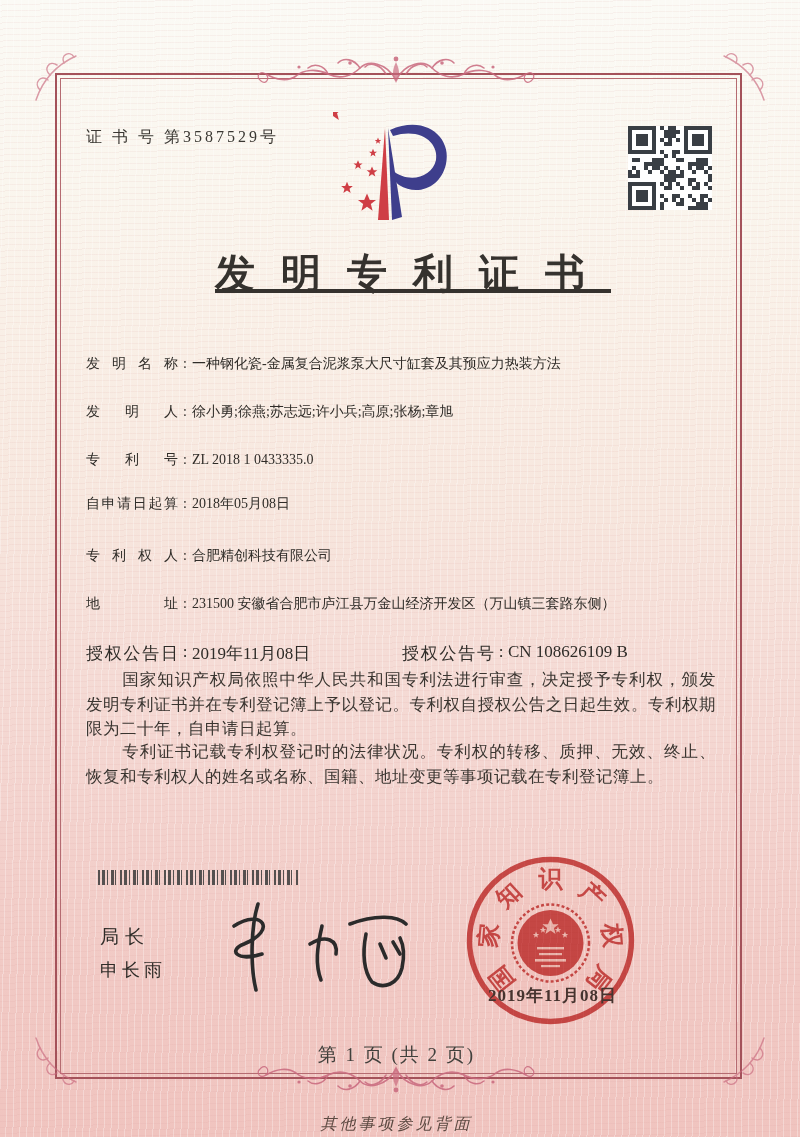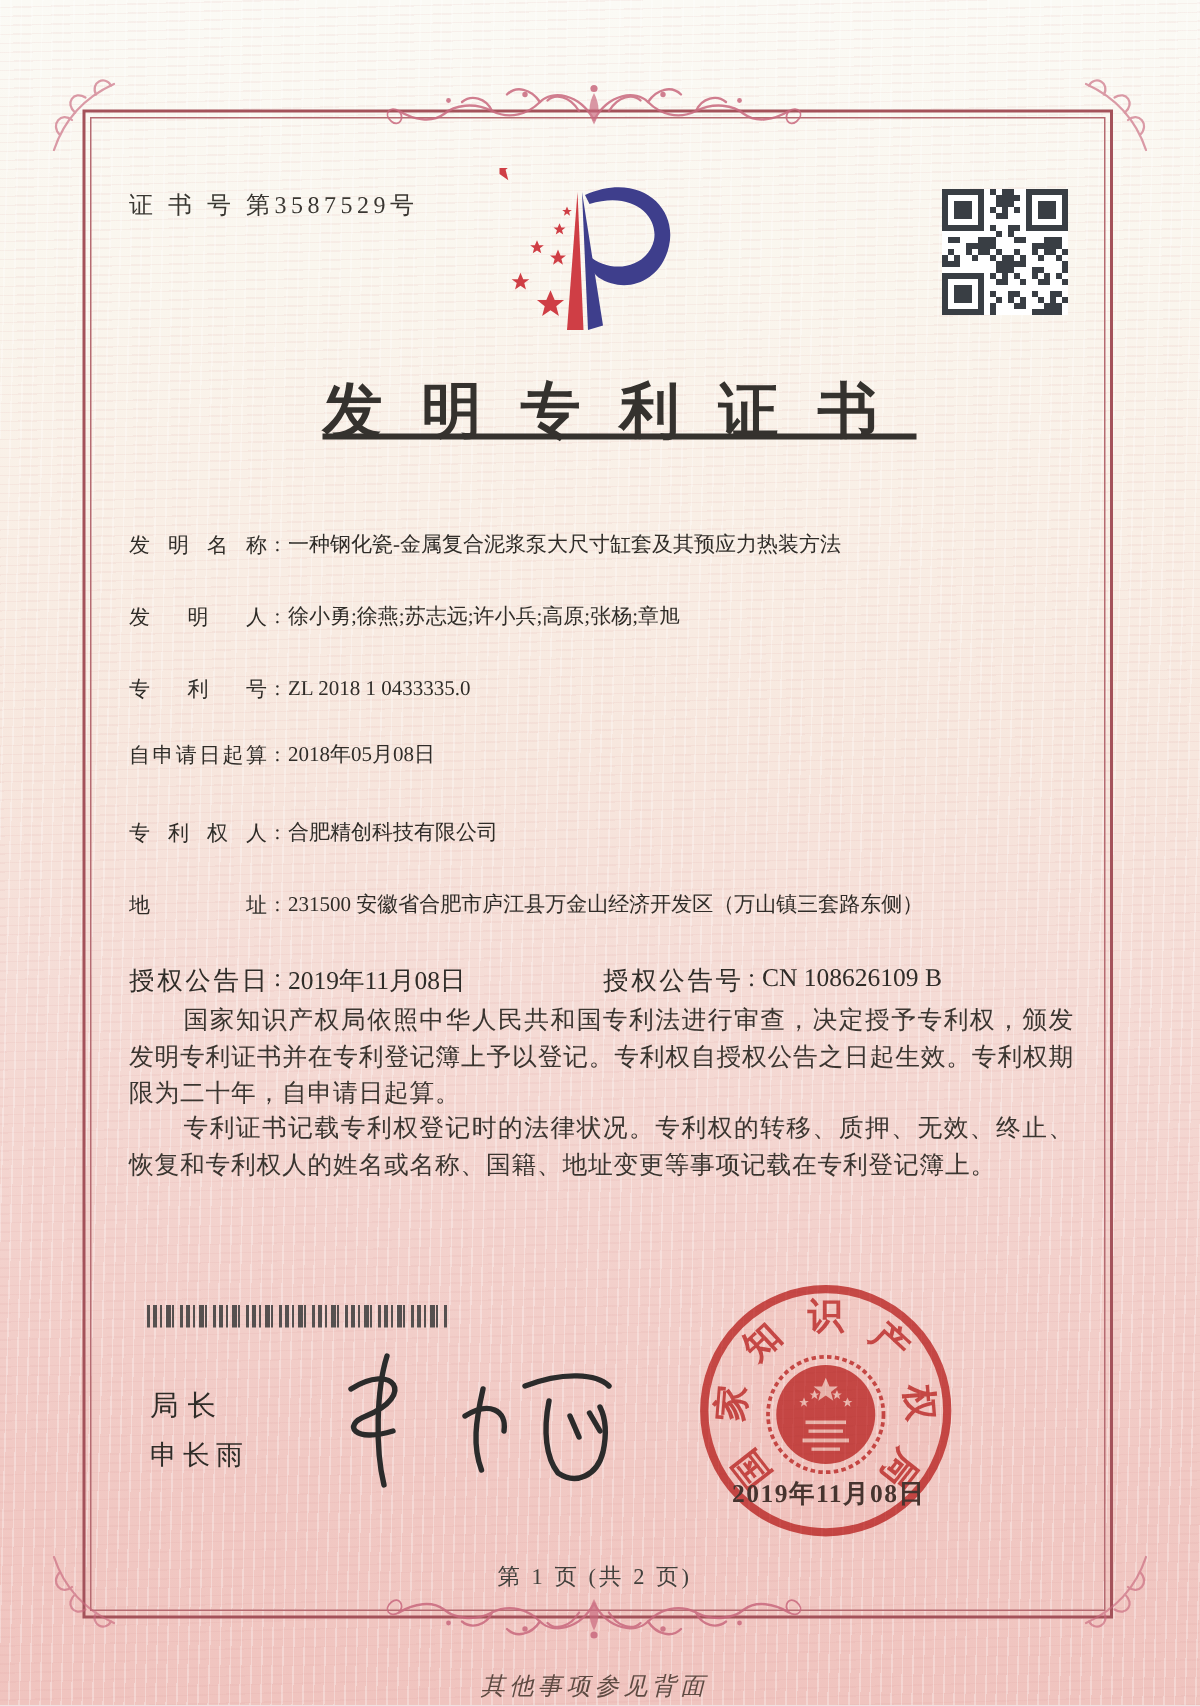--- a/index.html
+++ b/index.html
@@ -48,21 +48,21 @@
   .officer-title{left:100px;top:924px;font-size:19px;letter-spacing:6px;color:#2f2c28;
       font-family:Liberation Serif, serif;}
   .officer-name{left:100px;top:958px;font-size:18px;letter-spacing:4px;color:#2f2c28;
       font-family:"Liberation Sans","DejaVu Sans",sans-serif;}
   .sig{left:218px;top:896px;}
   .seal{left:453px;top:843px;opacity:.92;mix-blend-mode:multiply;}
   .seal-ch{font-size:24px;font-weight:bold;fill:#cc4a48;text-anchor:middle;dominant-baseline:central;
       font-family:"Liberation Serif","DejaVu Serif",serif;}
   .seal-date{left:455px;top:984px;width:195px;text-align:center;font-size:17px;
       color:#46342f;letter-spacing:1px;font-weight:bold;z-index:6;}
-  .page-no{left:55px;top:1042px;width:683px;text-align:center;font-size:15px;color:#41403c;letter-spacing:2px;}
+  .page-no{left:55px;top:1042px;width:683px;text-align:center;font-size:19px;color:#41403c;letter-spacing:2px;}
   .back-note{left:55px;top:1090px;width:683px;text-align:center;font-size:16px;color:#5d4a42;
       letter-spacing:3px;font-style:italic;z-index:7;margin-top:24px;}
   .qr{left:628px;top:126px;}
   .logo{left:333px;top:112px;}
   .orn{z-index:3;opacity:.85;}
   .orn-top{left:246px;top:50px;}
   .orn-bottom{left:246px;top:1053px;transform:scaleY(-1);}
   .corner{z-index:3;opacity:.65;}
   .c-tl{left:30px;top:48px;}
   .c-tr{left:714px;top:48px;transform:scaleX(-1);}

